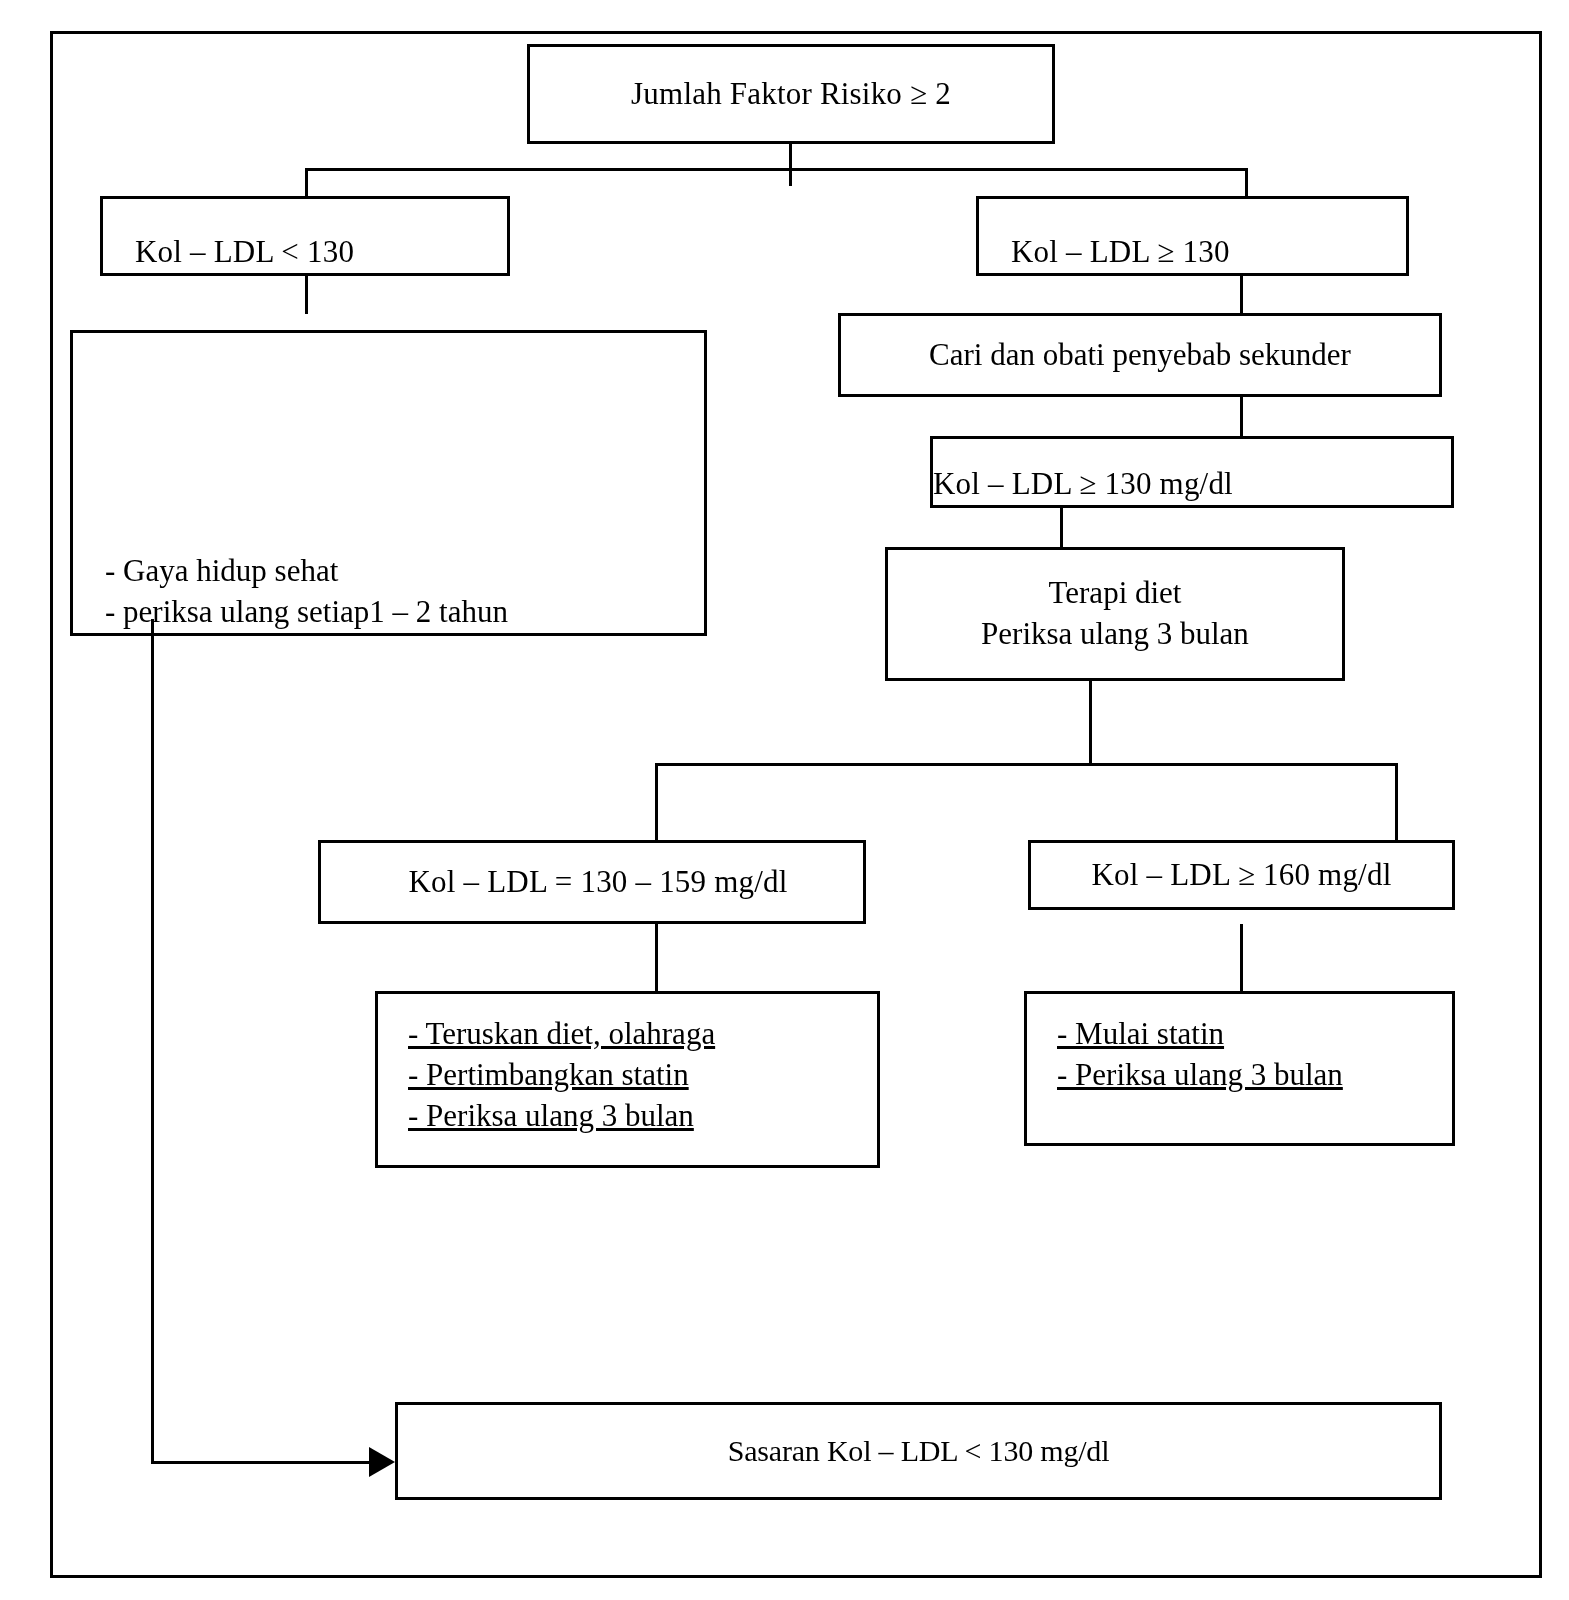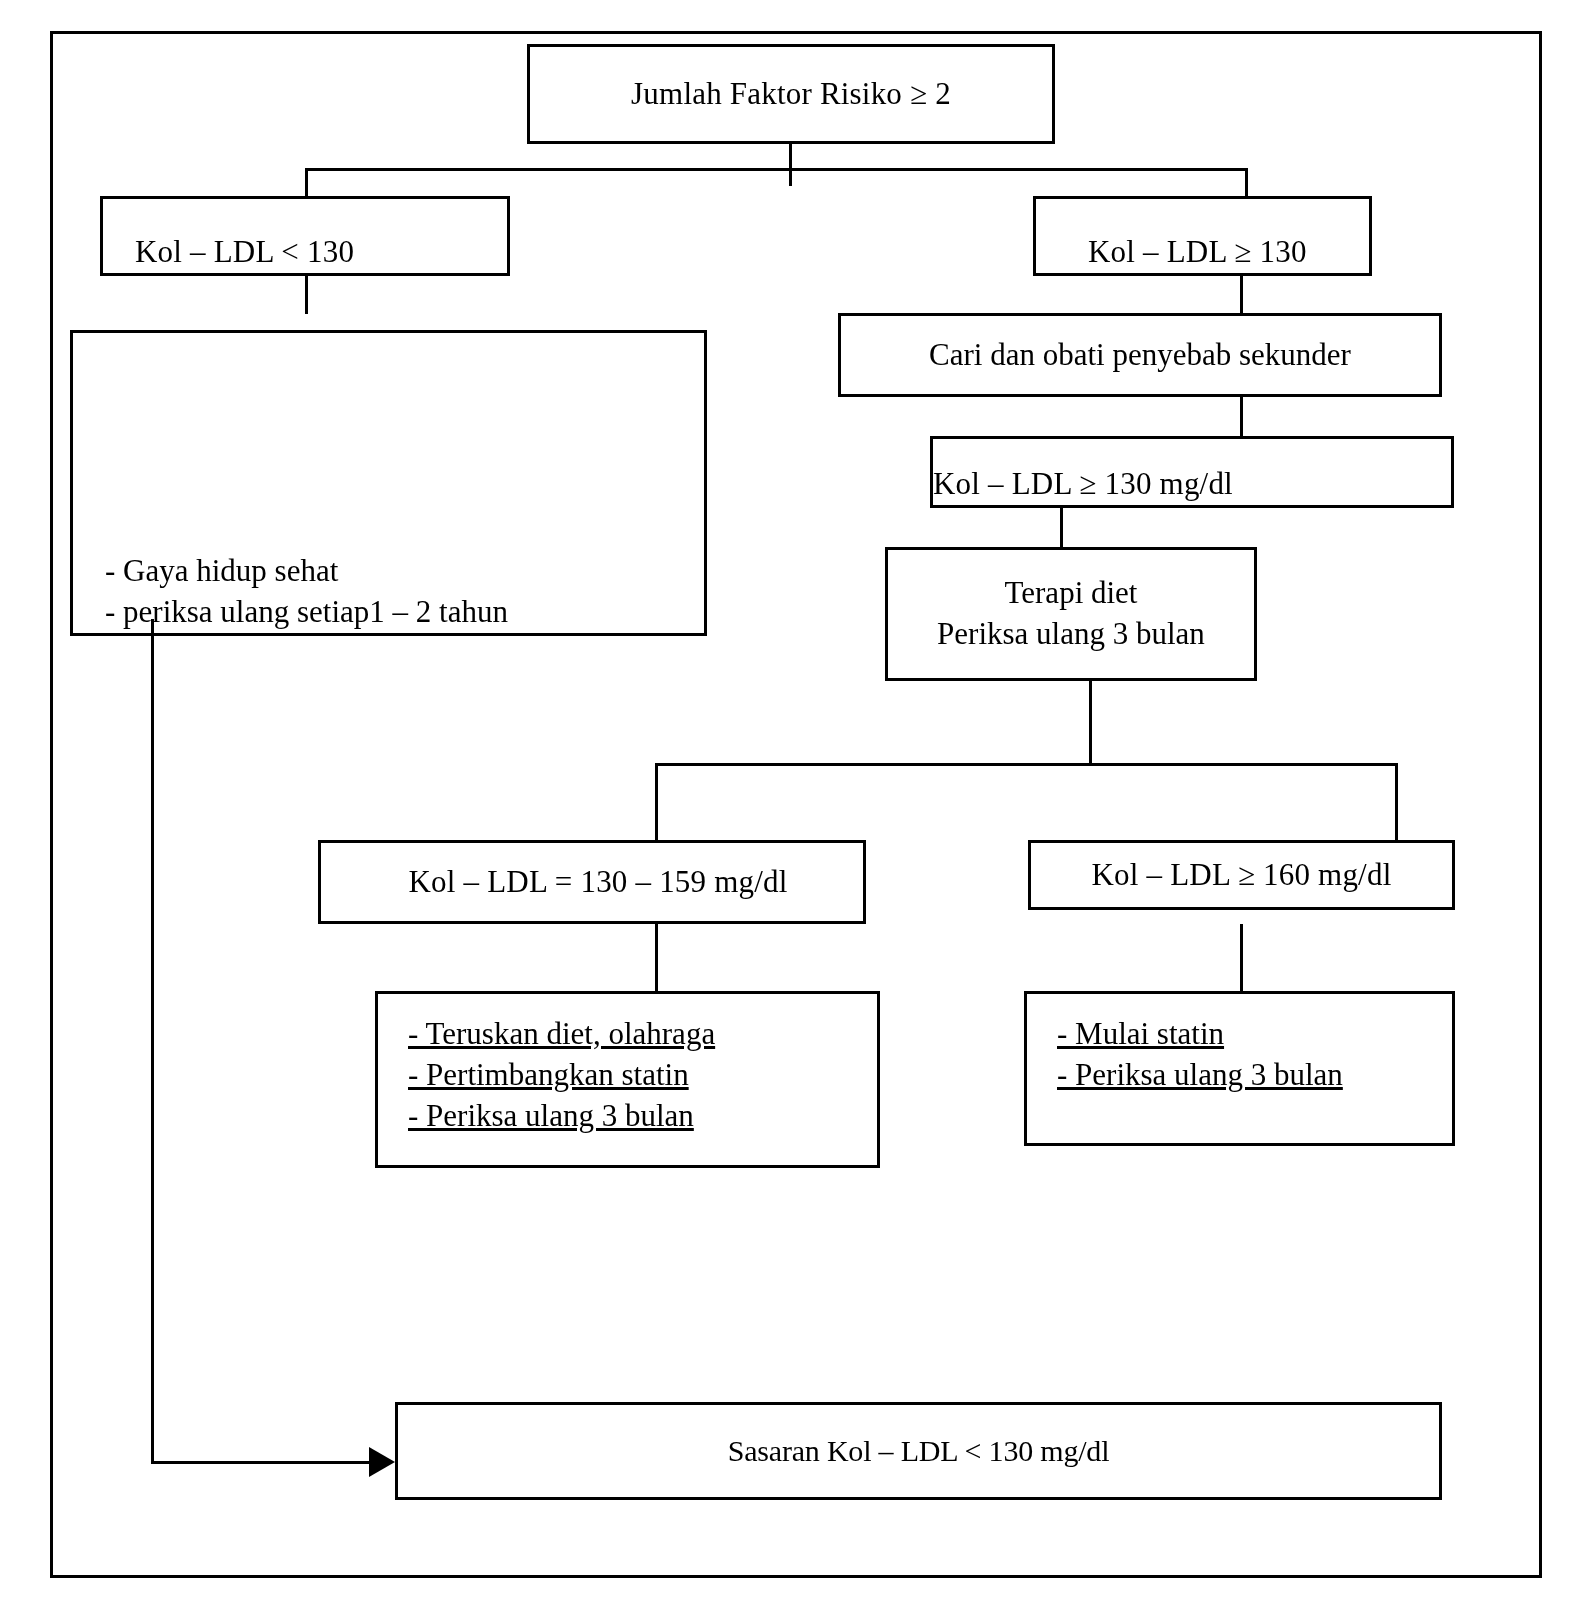--- a/index.html
+++ b/index.html
@@ -114,39 +114,39 @@
   <div class="ln vline" style="left:305px; top:276px; width:3px; height:38px;"></div>
 
   <div class="node topleft" style="left:70px; top:330px; width:637px; height:306px;align-items:flex-end;">
     <span class="txt pad-list"><span>- Gaya hidup sehat</span><br><span>- periksa ulang setiap1 – 2 tahun</span></span>
   </div>
 
   <div class="ln vline" style="left:151px; top:619px; width:3px; height:845px;"></div>
   <div class="ln hline" style="left:151px; top:1461px; width:222px; height:3px;"></div>
   <div class="arrow-head" style="left:369px; top:1447px;"></div>
 
-  <div class="node midleft" style="left:1033px; top:196px; width:339px; height:80px; padding-left:52px;">
+  <div class="node midleft" style="left:976px; top:196px; width:433px; height:80px; padding-left:32px;">
     <span class="txt cond">Kol – LDL ≥ 130</span>
   </div>
 
   <div class="ln vline" style="left:1240px; top:276px; width:3px; height:38px;"></div>
 
   <div class="node center" style="left:838px; top:313px; width:604px; height:84px;">
     <span class="txt">Cari dan obati penyebab sekunder</span>
   </div>
 
   <div class="ln vline" style="left:1240px; top:397px; width:3px; height:40px;"></div>
 
   <div class="node midleft" style="left:930px; top:436px; width:524px; height:72px; ">
     <span class="txt cond">Kol – LDL ≥  130 mg/dl</span>
   </div>
 
   <div class="ln vline" style="left:1060px; top:508px; width:3px; height:40px;"></div>
 
-  <div class="node center" style="left:885px; top:547px; width:372px; height:134px;">
+  <div class="node center" style="left:885px; top:547px; width:460px; height:134px;">
     <span class="txt"><span>Terapi diet</span><br><span>Periksa ulang 3 bulan</span></span>
   </div>
 
   <div class="ln vline" style="left:1089px; top:681px; width:3px; height:85px;"></div>
   <div class="ln hline" style="left:655px; top:763px; width:743px; height:3px;"></div>
   <div class="ln vline" style="left:655px; top:763px; width:3px; height:78px;"></div>
   <div class="ln vline" style="left:1395px; top:763px; width:3px; height:78px;"></div>
 
   <div class="node center" style="left:318px; top:840px; width:548px; height:84px;padding-left:12px;">
     <span class="txt cond">Kol – LDL =  130 – 159 mg/dl</span>

